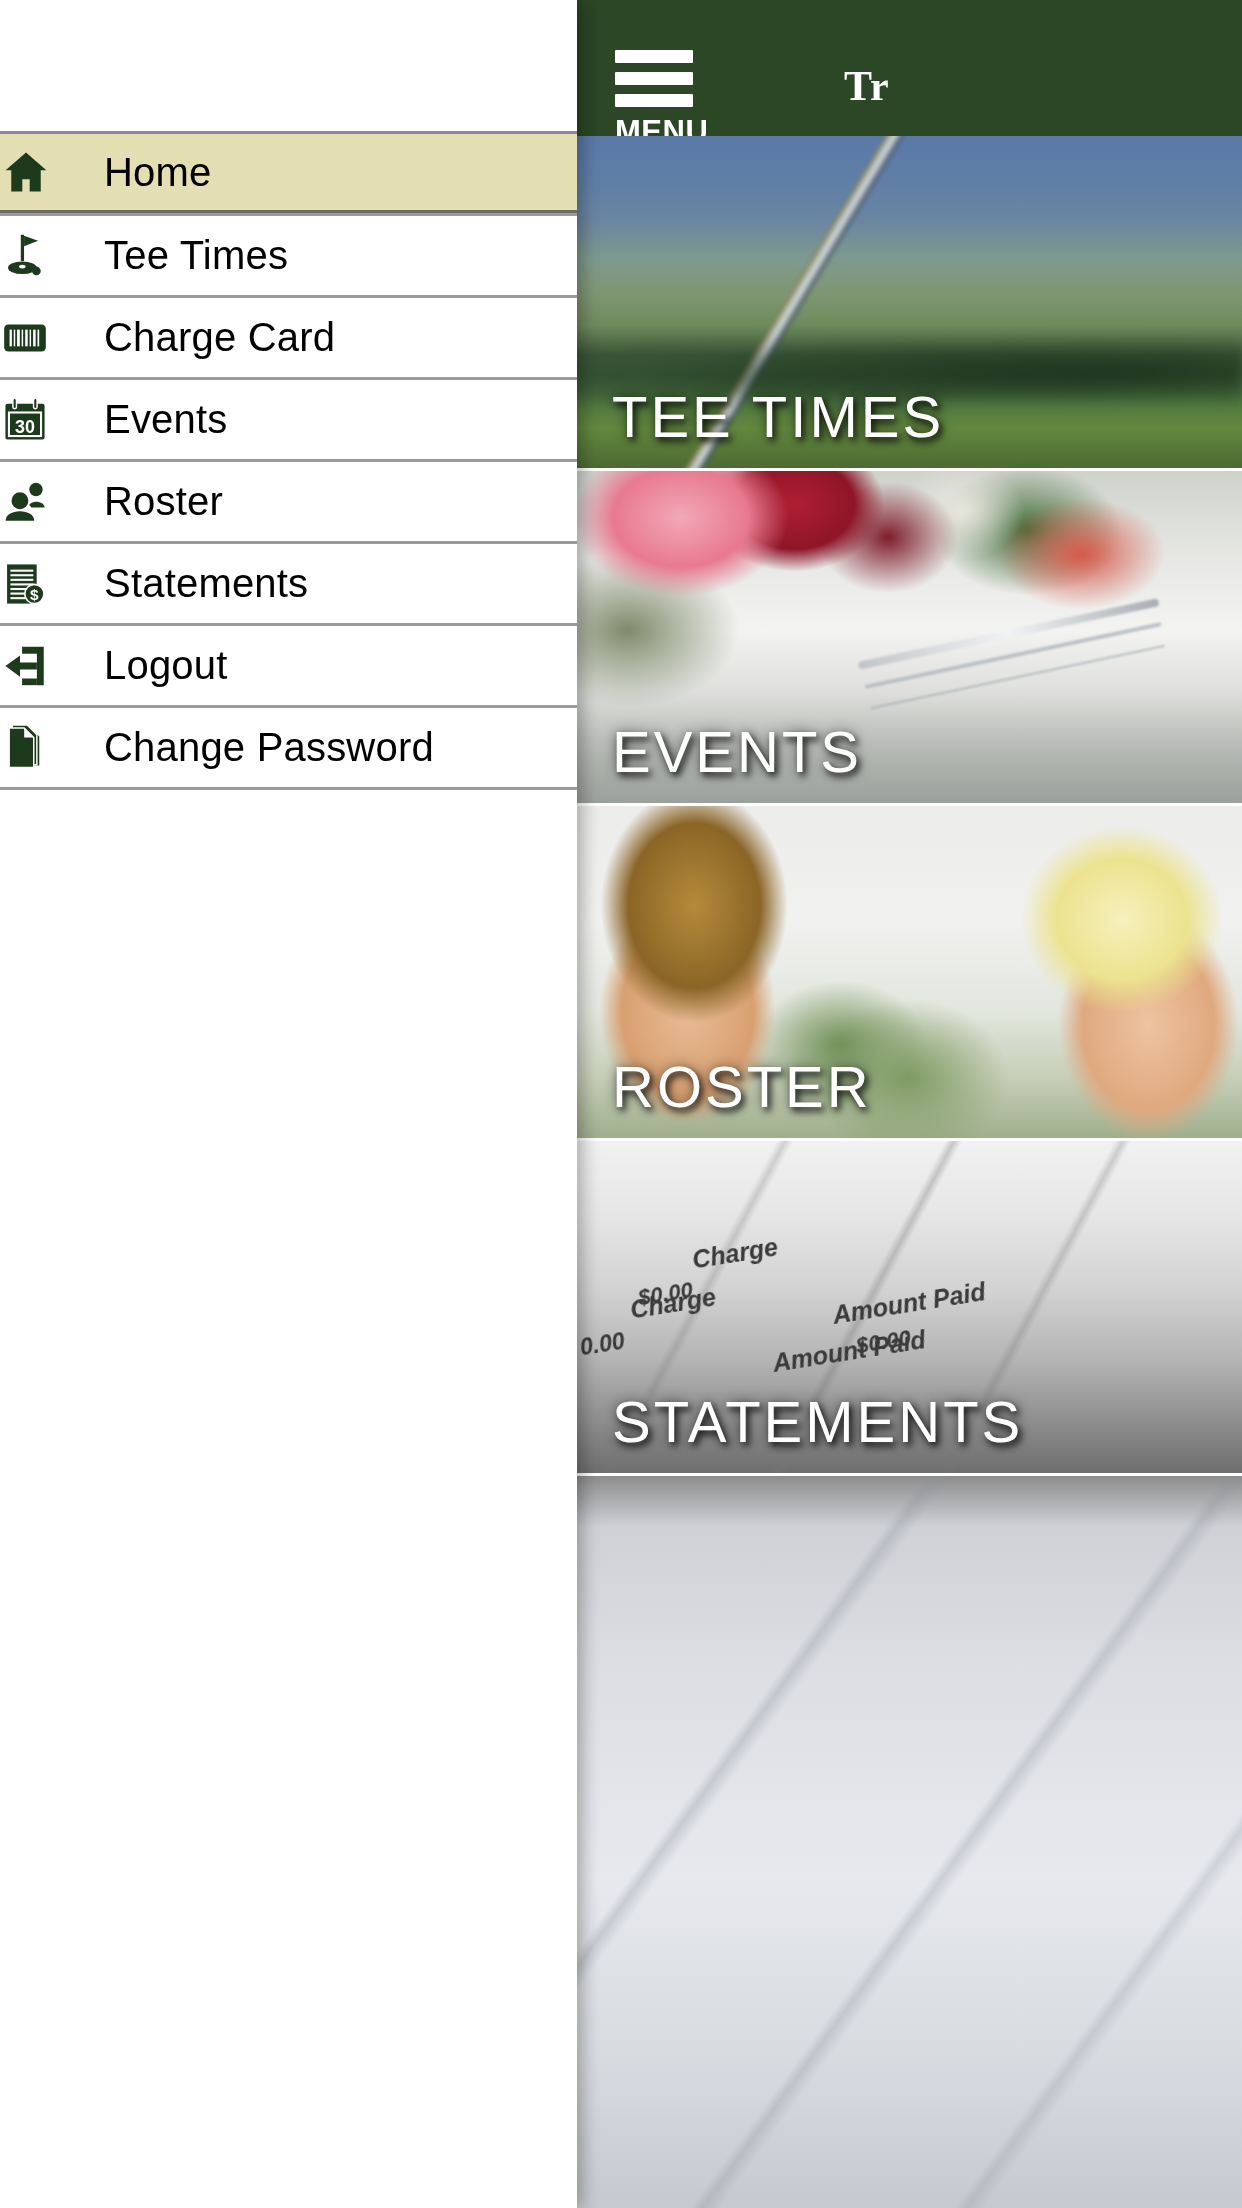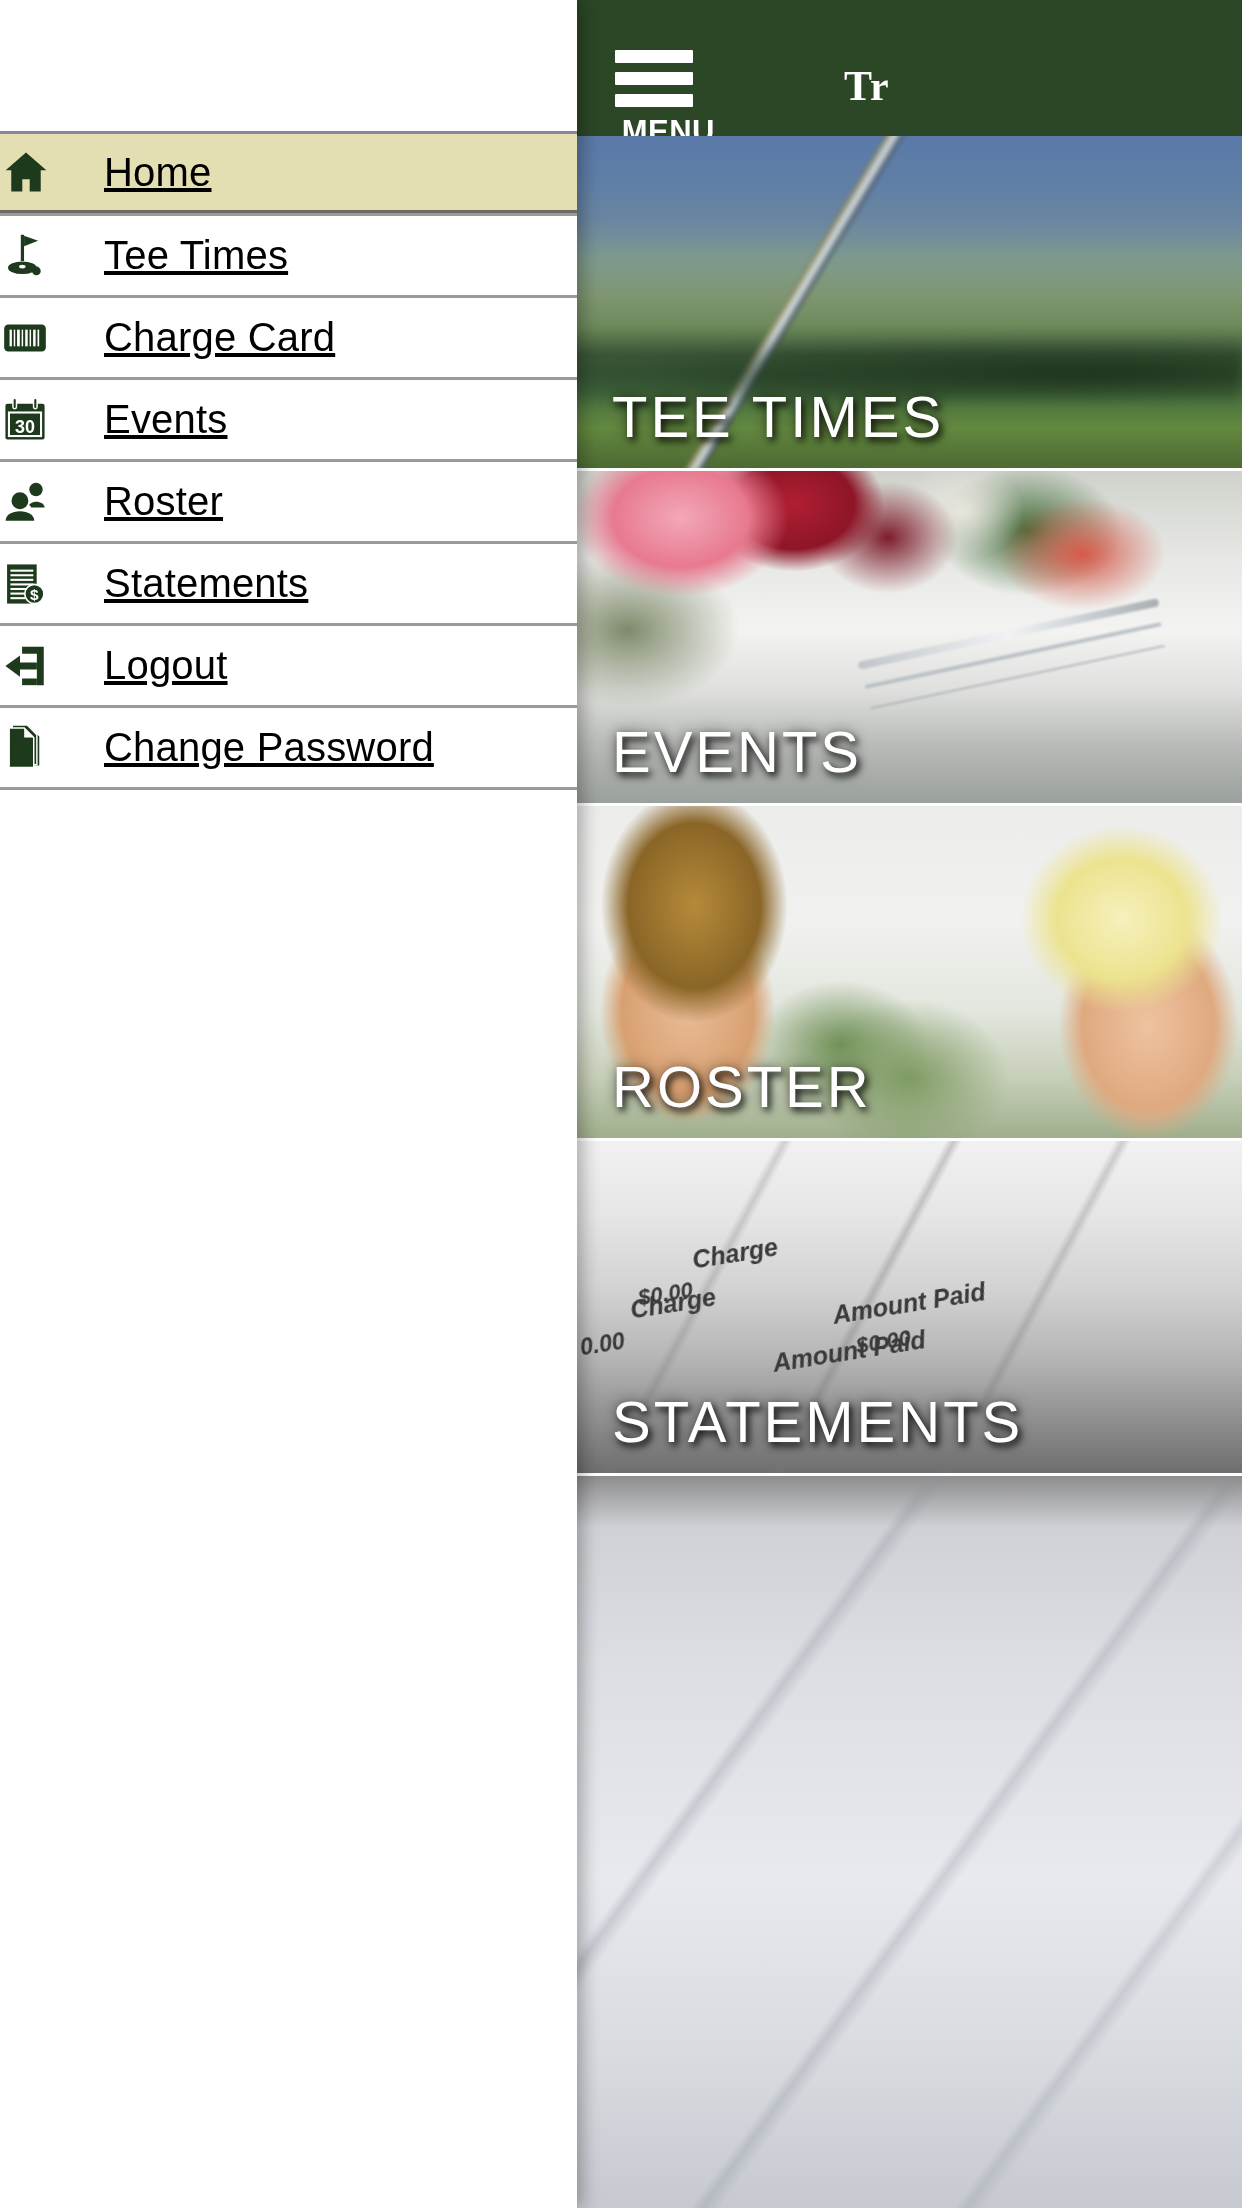--- a/index.html
+++ b/index.html
@@ -35,21 +35,20 @@
     height: 136px;
     background: #2b4726;
     overflow: hidden;
   }
   #menu-button {
     position: absolute;
     left: 41px;
     top: 50px;
     width: 100px;
     cursor: pointer;
-    text-align: right;
   }
   #menu-button .bar {
     width: 78px;
     height: 13px;
     background: #ffffff;
     margin-bottom: 9px;
     border-radius: 1px;
   }
   #menu-button .menu-label {
     font-size: 31px;
@@ -225,21 +224,20 @@
 
   .nav-item {
     position: relative;
     display: flex;
     align-items: center;
     height: 82px;
     box-sizing: border-box;
     border-top: 3px solid #9a9a9a;
     background: #ffffff;
     cursor: pointer;
-    text-decoration: underline;
   }
   .nav-item.first { border-top: 3px solid #8a86a0; }
   .nav-item.active { background: #e4dfb2; border-bottom: 3px solid #6b6b63; }
   .nav-icon {
     width: 104px;
     min-width: 104px;
     display: flex;
     align-items: center;
     justify-content: flex-start;
     color: #1d3b1c;

